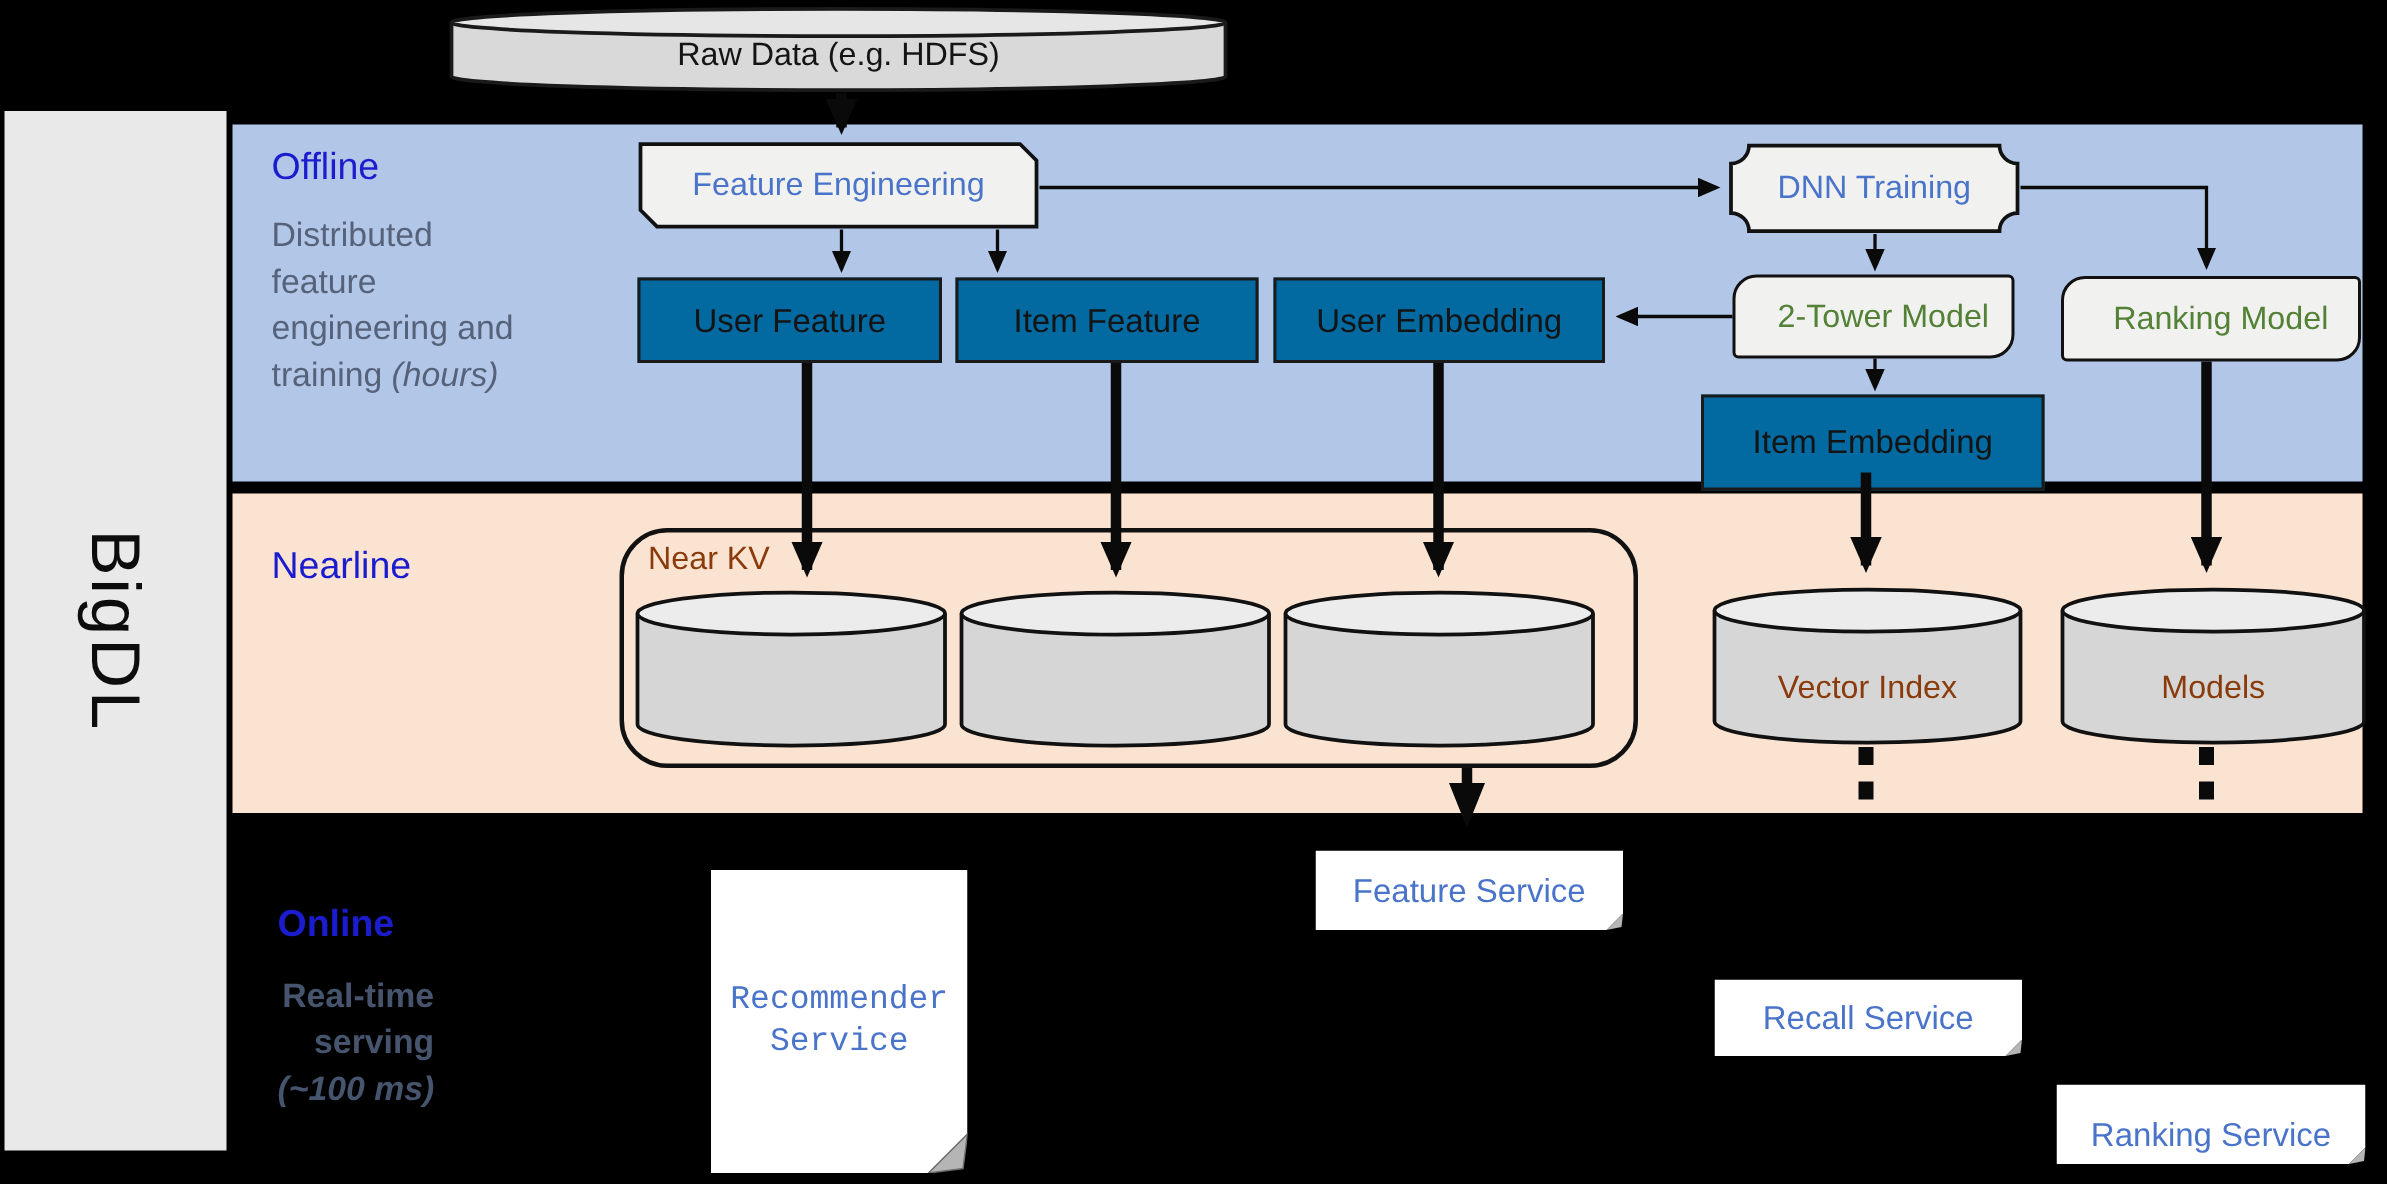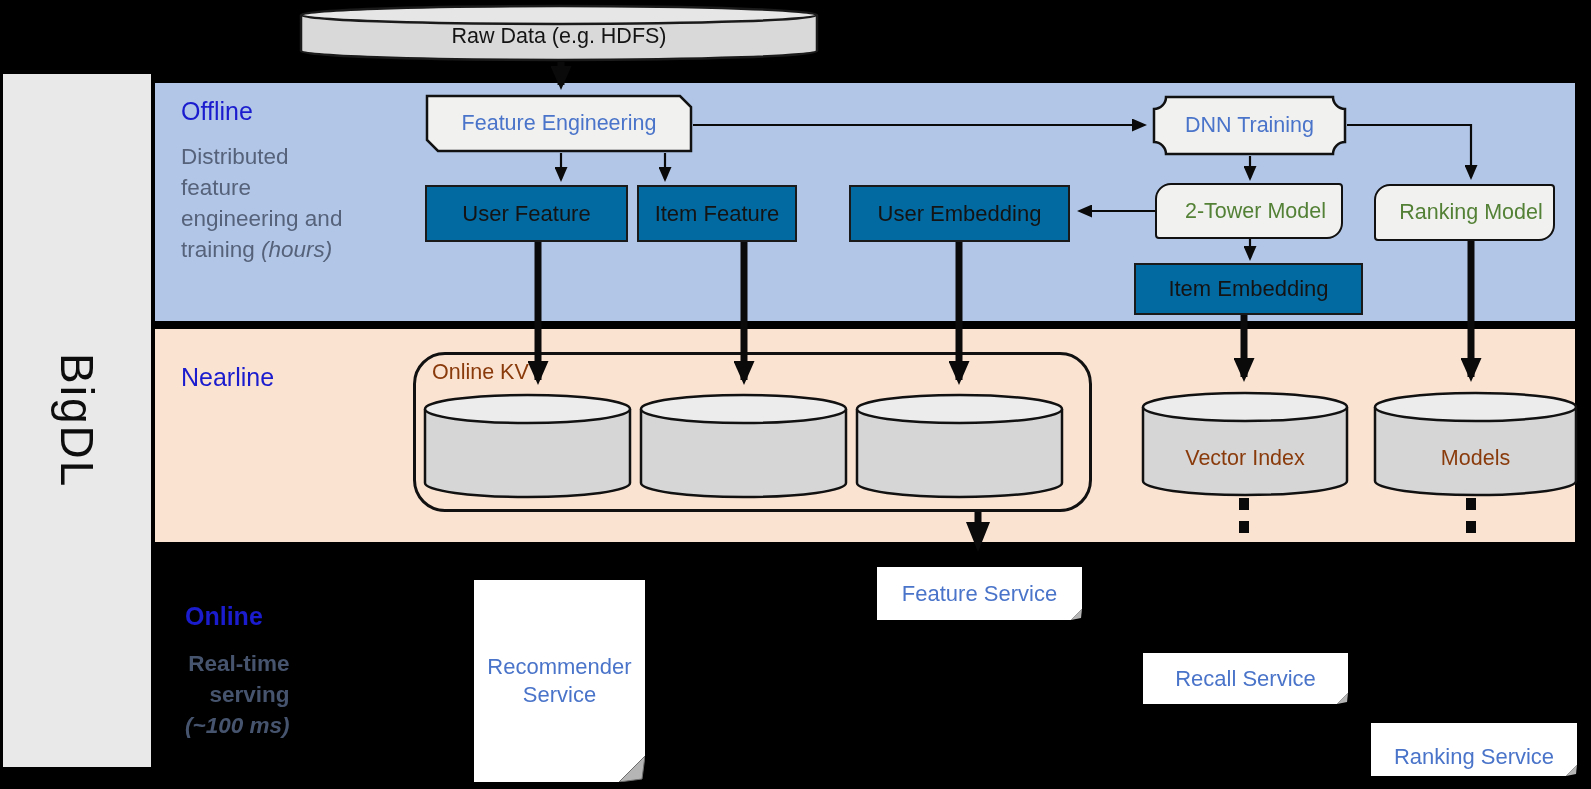--- a/index.html
+++ b/index.html
@@ -106,39 +106,39 @@
   <div class="abs" style="left:1152px;top:95px;width:195px;height:61px;">
     <svg class="svg-shape" width="195" height="61" viewBox="0 0 195 61">
       <path d="M2,14 A12,12 0 0 0 14,2 L181,2 A12,12 0 0 0 193,14 L193,47 A12,12 0 0 0 181,59 L14,59 A12,12 0 0 0 2,47 Z" fill="#f1f1f0" stroke="#111" stroke-width="2.5"></path>
     </svg>
     <div class="overlay-label node-label blue-label" style="width:195px;height:61px;">DNN Training</div>
   </div>
 
   <div class="abs dark-box" style="left:425px;top:185px;width:203px;height:57px;">
     <span>User Feature</span>
   </div>
-  <div class="abs dark-box" style="left:637px;top:185px;width:160px;height:57px;">
+  <div class="abs dark-box" style="left:637px;top:185px;width:202px;height:57px;">
     <span>Item Feature</span>
   </div>
   <div class="abs dark-box" style="left:849px;top:185px;width:221px;height:57px;">
     <span>User Embedding</span>
   </div>
-  <div class="abs dark-box" style="left:1134px;top:263px;width:229px;height:52px;">
+  <div class="abs dark-box" style="left:1134px;top:263px;width:229px;height:64px;">
     <span>Item Embedding</span>
   </div>
 
   <div class="abs round-model" style="left:1155px;top:183px;width:188px;height:56px;">
     <span>2-Tower Model</span>
   </div>
-  <div class="abs round-model" style="left:1374px;top:184px;width:181px;height:57px;">
+  <div class="abs round-model" style="left:1374px;top:184px;width:200px;height:57px;">
     <span>Ranking Model</span>
   </div>
 
   <div id="redis-kv" class="abs"></div>
-  <div id="redis-kv-label" class="abs brown-label">Online KV</div>
+  <div id="redis-kv-label" class="abs brown-label">Near KV</div>
 
   <div class="abs" style="left:423px;top:393px;width:209px;height:107px;">
     <svg class="svg-shape" width="209" height="107" viewBox="0 0 209 107">
       <path d="M2,16 V90 A102.5,14 0 0 0 207,90 V16" fill="#d6d6d6" stroke="#111" stroke-width="2.5"></path>
       <ellipse cx="104.5" cy="16" rx="102.5" ry="14" fill="#ececec" stroke="#111" stroke-width="2.5"></ellipse>
     </svg>
   </div>
   <div class="abs" style="left:639px;top:393px;width:209px;height:107px;">
     <svg class="svg-shape" width="209" height="107" viewBox="0 0 209 107">
       <path d="M2,16 V90 A102.5,14 0 0 0 207,90 V16" fill="#d6d6d6" stroke="#111" stroke-width="2.5"></path>
@@ -166,21 +166,21 @@
       <ellipse cx="102.5" cy="16" rx="100.5" ry="14" fill="#ececec" stroke="#111" stroke-width="2.5"></ellipse>
     </svg>
     <div class="overlay-label node-label brown-label cyl-label" style="width:205px;height:107px;">Models</div>
   </div>
 
   <div class="abs" style="left:474px;top:580px;width:171px;height:202px;">
     <svg class="svg-shape" width="171" height="202" viewBox="0 0 171 202">
       <path d="M0,0 H171 V176 L145,202 H0 Z" fill="#ffffff"></path>
       <path d="M145,202 L171,176 L168,199 Z" fill="#b5b5b5" stroke="#6e6e6e" stroke-width="1"></path>
     </svg>
-    <div class="overlay-label doc-label" style="width:171px;height:202px;">
+    <div class="overlay-label doc-label" style="width:171px;height:202px;font-family:Liberation Mono, monospace;">
       <div>Recommender</div>
       <div>Service</div>
     </div>
   </div>
 
   <div class="abs" style="left:877px;top:567px;width:205px;height:53px;">
     <svg class="svg-shape" width="205" height="53" viewBox="0 0 205 53">
       <path d="M0,0 H205 V42 L194,53 H0 Z" fill="#ffffff"></path>
       <path d="M194,53 L205,42 L204,51 Z" fill="#b5b5b5"></path>
     </svg>

